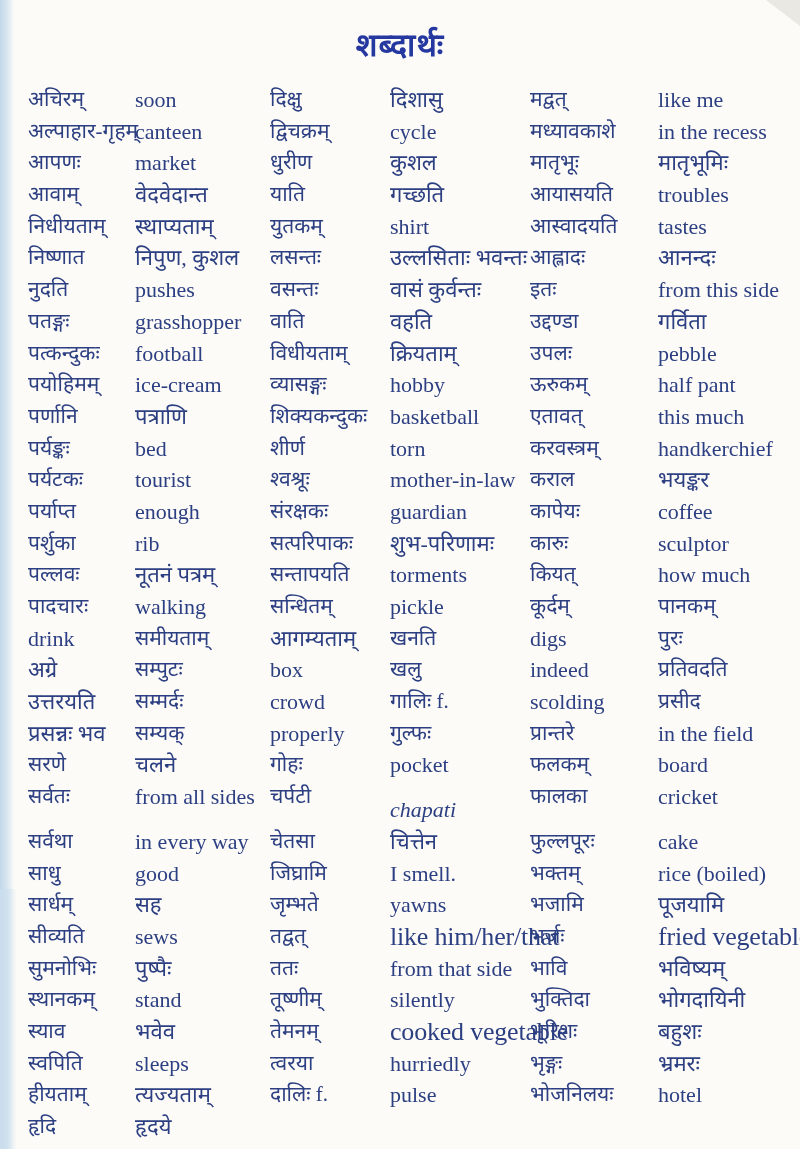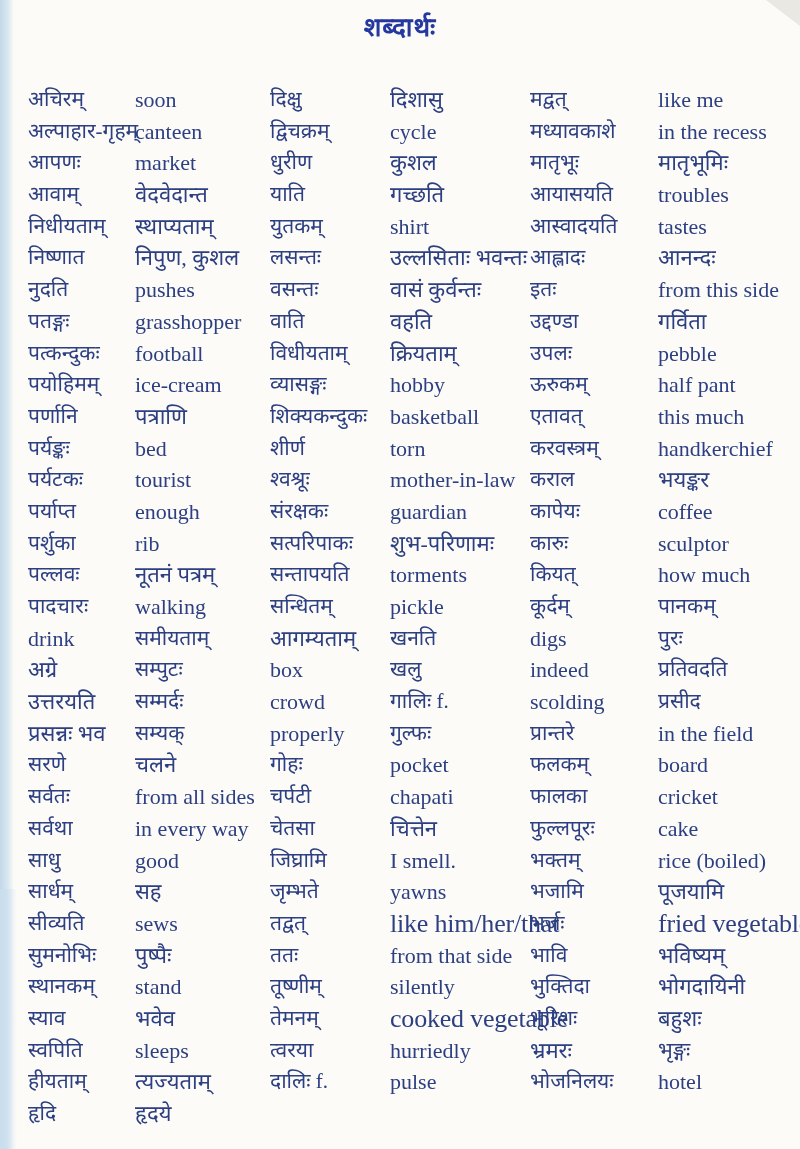--- a/index.html
+++ b/index.html
@@ -26,43 +26,43 @@
   }
   .scan-corner-tr{
     position:absolute;top:0;right:0;
     width:0;height:0;
     border-top:26px solid #d9d9d4;
     border-left:34px solid transparent;
     opacity:.55;
   }
   .title{
     margin:0;
-    padding-top:8px;
+    padding-top:22px;
     text-align:center;
-    font-size:26px;
+    font-size:32px;
     font-weight:600;
     letter-spacing:1px;
     color:var(--title-ink,#2438a0);
   }
   .glossary{
     position:absolute;
     left:28px;top:84px;
     display:grid;
     grid-template-columns:107px 135px 120px 140px 128px 142px;
   }
   .cell{
     height:31.7px;
     line-height:31.7px;
     white-space:nowrap;
     overflow:visible;
     color:var(--ink,#2c3f82);
     font-size:22px;
   }
   .cell.sk{font-size:21px;}
-  .cell.it{}
+  .cell.it{font-style:italic;margin-top:13px;}
   .cell.cond{font-size:26px;letter-spacing:-0.2px;font-family:Liberation Serif, serif;}
 </style>
 </head>
 <body>
 
 <div class="page" style="--paper: #fcfbf7; --ink: #2c3f82; --title-ink: #2438a0; --edge: #c2d8e8;">
   <div class="scan-edge-left"></div>
   <div class="scan-corner-tr"></div>
   <h1 class="title">शब्दार्थः</h1>
   <div class="glossary" id="glossary">
@@ -243,22 +243,22 @@
       <div class="cell sk">स्याव</div>
       <div class="cell">भवेव</div>
       <div class="cell sk">तेमनम्</div>
       <div class="cell cond">cooked vegetable</div>
       <div class="cell sk">भूरिशः</div>
       <div class="cell">बहुशः</div>
       <div class="cell sk">स्वपिति</div>
       <div class="cell">sleeps</div>
       <div class="cell sk">त्वरया</div>
       <div class="cell">hurriedly</div>
+      <div class="cell sk">भृङ्गः</div>
       <div class="cell">भ्रमरः</div>
-      <div class="cell sk">भृङ्गः</div>
       <div class="cell sk">हीयताम्</div>
       <div class="cell">त्यज्यताम्</div>
       <div class="cell sk">दालिः f.</div>
       <div class="cell">pulse</div>
       <div class="cell sk">भोजनिलयः</div>
       <div class="cell">hotel</div>
       <div class="cell sk">हृदि</div>
       <div class="cell">हृदये</div>
     </div>
 </div>

